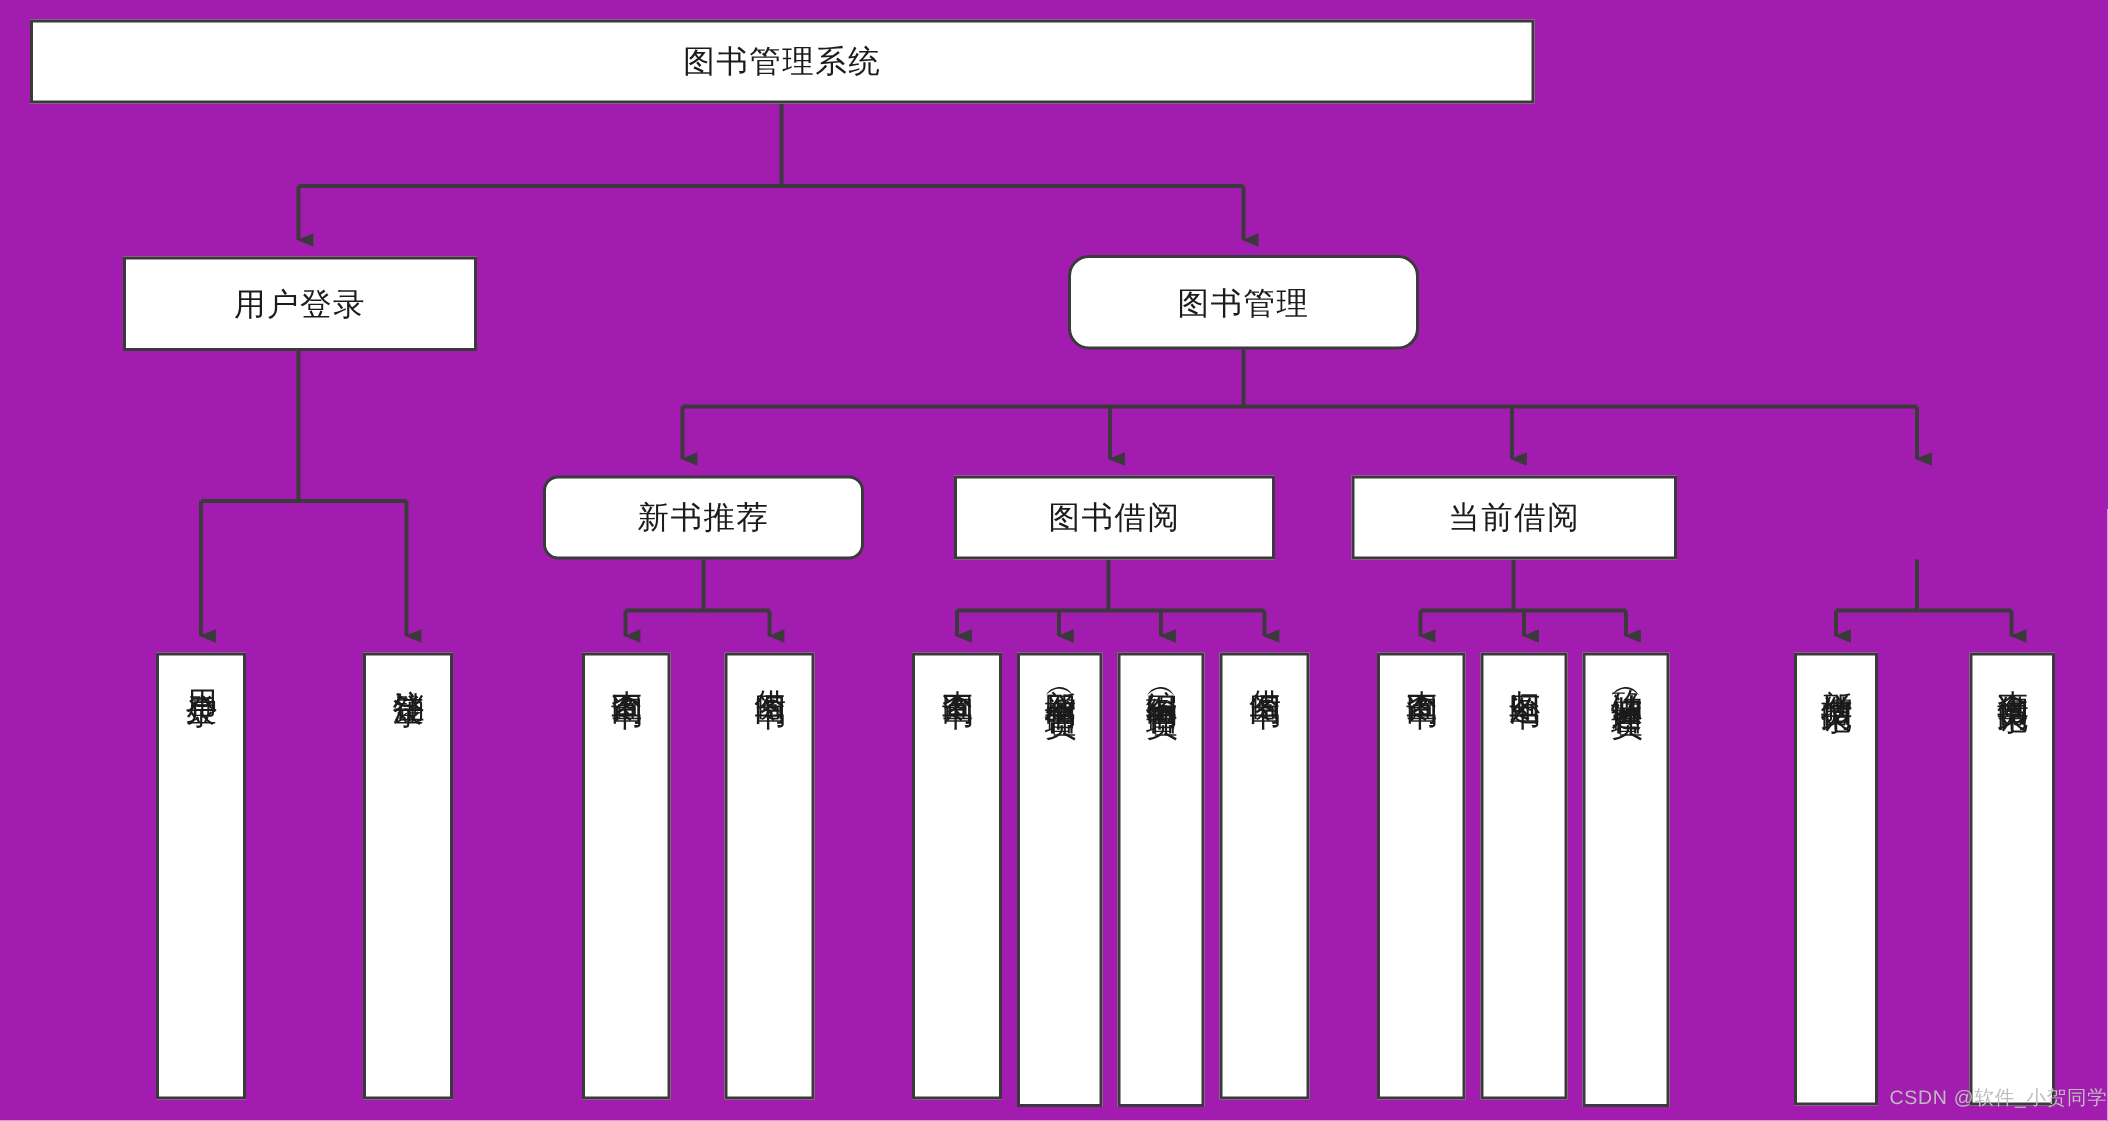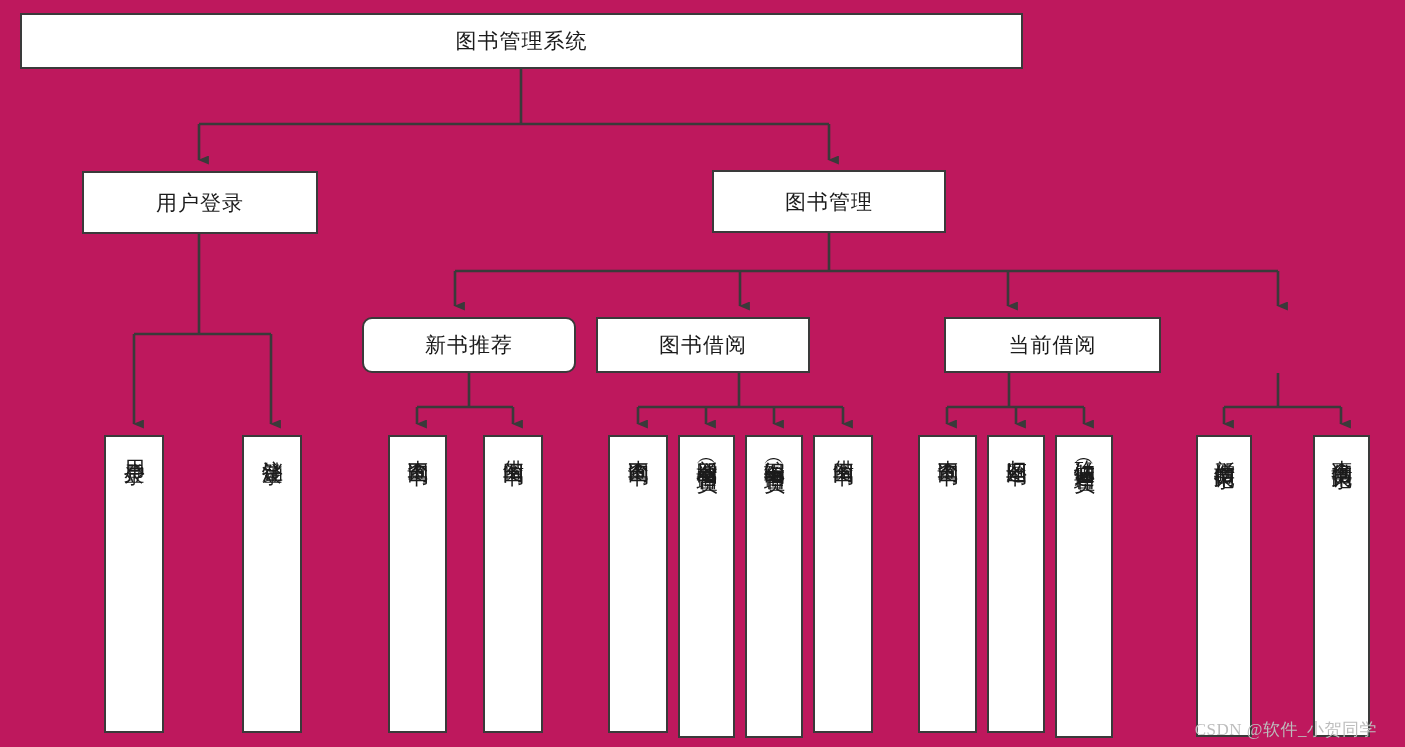--- a/index.html
+++ b/index.html
@@ -7,23 +7,22 @@
     padding: 0;
     background: #ffffff;
   }
   body {
     font-family: "Liberation Sans", "DejaVu Sans", sans-serif;
   }
   #canvas {
     position: relative;
     width: 1405px;
     height: 747px;
-    background: #be185d;
+    background: #a21caf;
     overflow: hidden;
-    font-family: Liberation Serif, serif;
   }
   #wires {
     position: absolute;
     left: 0;
     top: 0;
     width: 1405px;
     height: 747px;
     pointer-events: none;
   }
   .node {
@@ -51,23 +50,23 @@
     text-orientation: upright;
     letter-spacing: 2px;
     line-height: 1;
     white-space: nowrap;
   }
   .root {
     font-size: 22px;
   }
   #watermark {
     position: absolute;
-    right: 28px;
+    right: 0;
     bottom: 6px;
-    font-size: 17px;
+    font-size: 13px;
     color: #bdbdbd;
     letter-spacing: 0.5px;
     white-space: nowrap;
   }
 </style>
 </head>
 <body>
 
 <div id="canvas">
 
@@ -124,31 +123,31 @@
     </g>
   </svg>
 
   <div class="node h root" style="left:20px; top:13px; width:1003px; height:56px;">
     <span>图书管理系统</span>
   </div>
 
   <div class="node h" style="left:82px; top:171px; width:236px; height:63px;">
     <span>用户登录</span>
   </div>
-  <div class="node h" style="left:712px; top:170px; width:234px; height:63px;">
+  <div class="node h" style="left:712px; top:170px; width:234px; height:63px;border-radius:14px;">
     <span>图书管理</span>
   </div>
 
   <div class="node h" style="left:362px; top:317px; width:214px; height:56px;border-radius:10px;">
     <span>新书推荐</span>
   </div>
-  <div class="node h" style="left:596px; top:317px; width:214px; height:56px;align-items:center;">
+  <div class="node h" style="left:636px; top:317px; width:214px; height:56px;align-items:center;">
     <span>图书借阅</span>
   </div>
-  <div class="node h" style="left:944px; top:317px; width:217px; height:56px;">
+  <div class="node h" style="left:901px; top:317px; width:217px; height:56px;">
     <span>当前借阅</span>
   </div>
 
   <div class="node v" style="left:104px; top:435px; width:60px; height:298px;">
     <span class="vtext">用户登录</span>
   </div>
   <div class="node v" style="left:242px; top:435px; width:60px; height:298px;">
     <span class="vtext">注销登录</span>
   </div>
 

